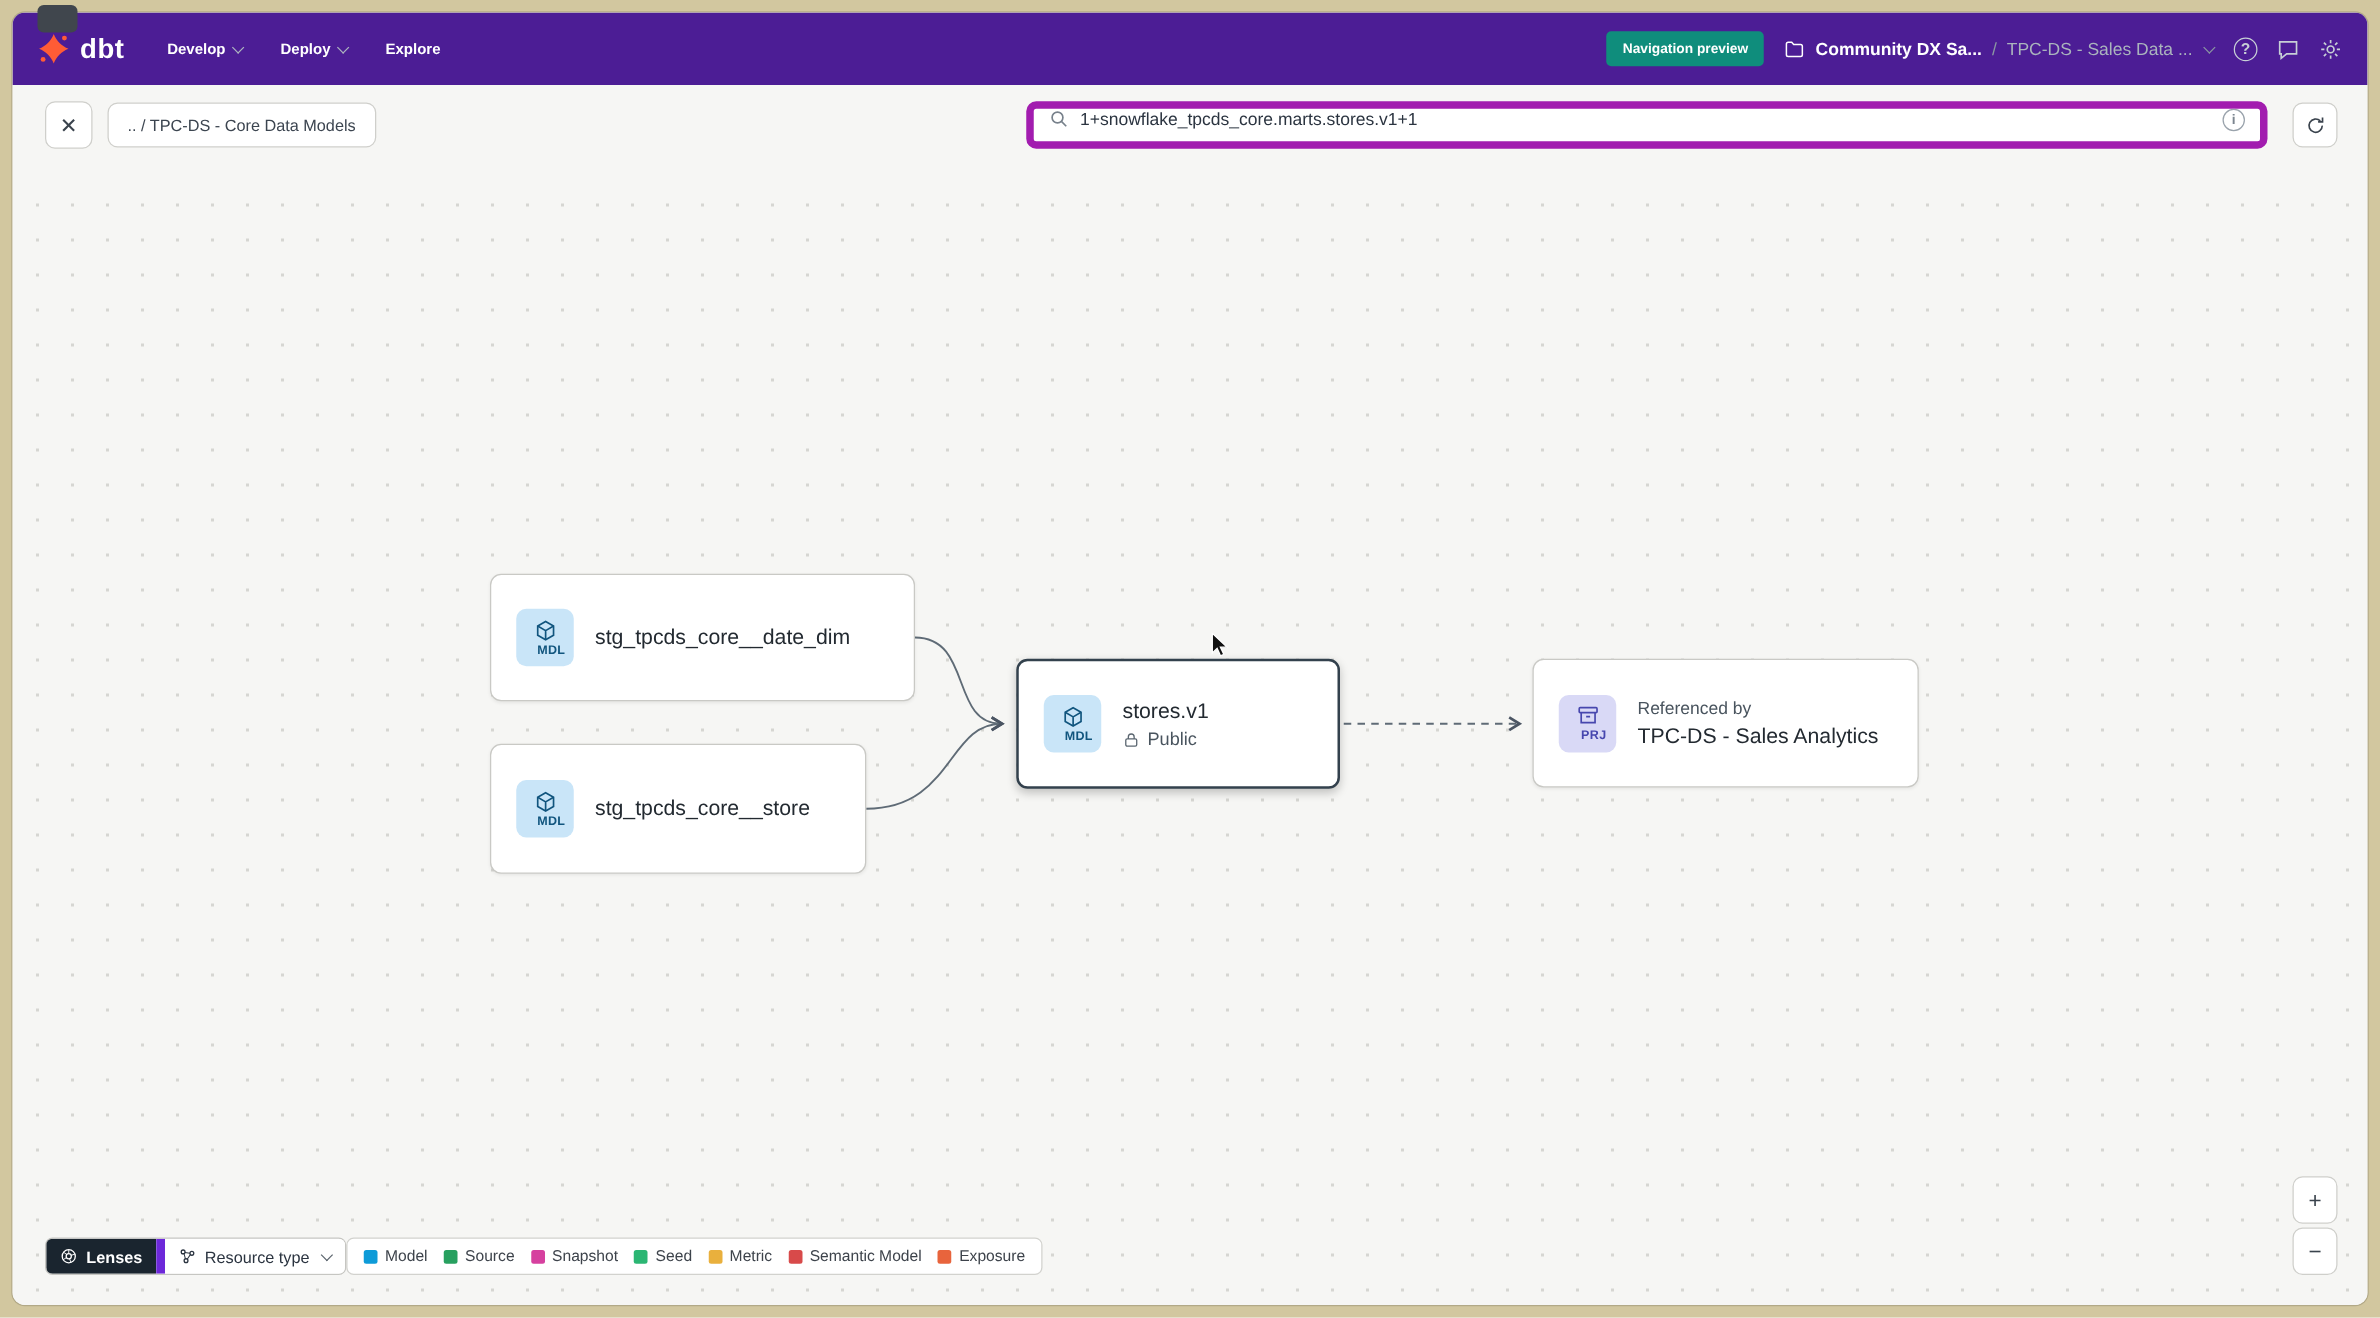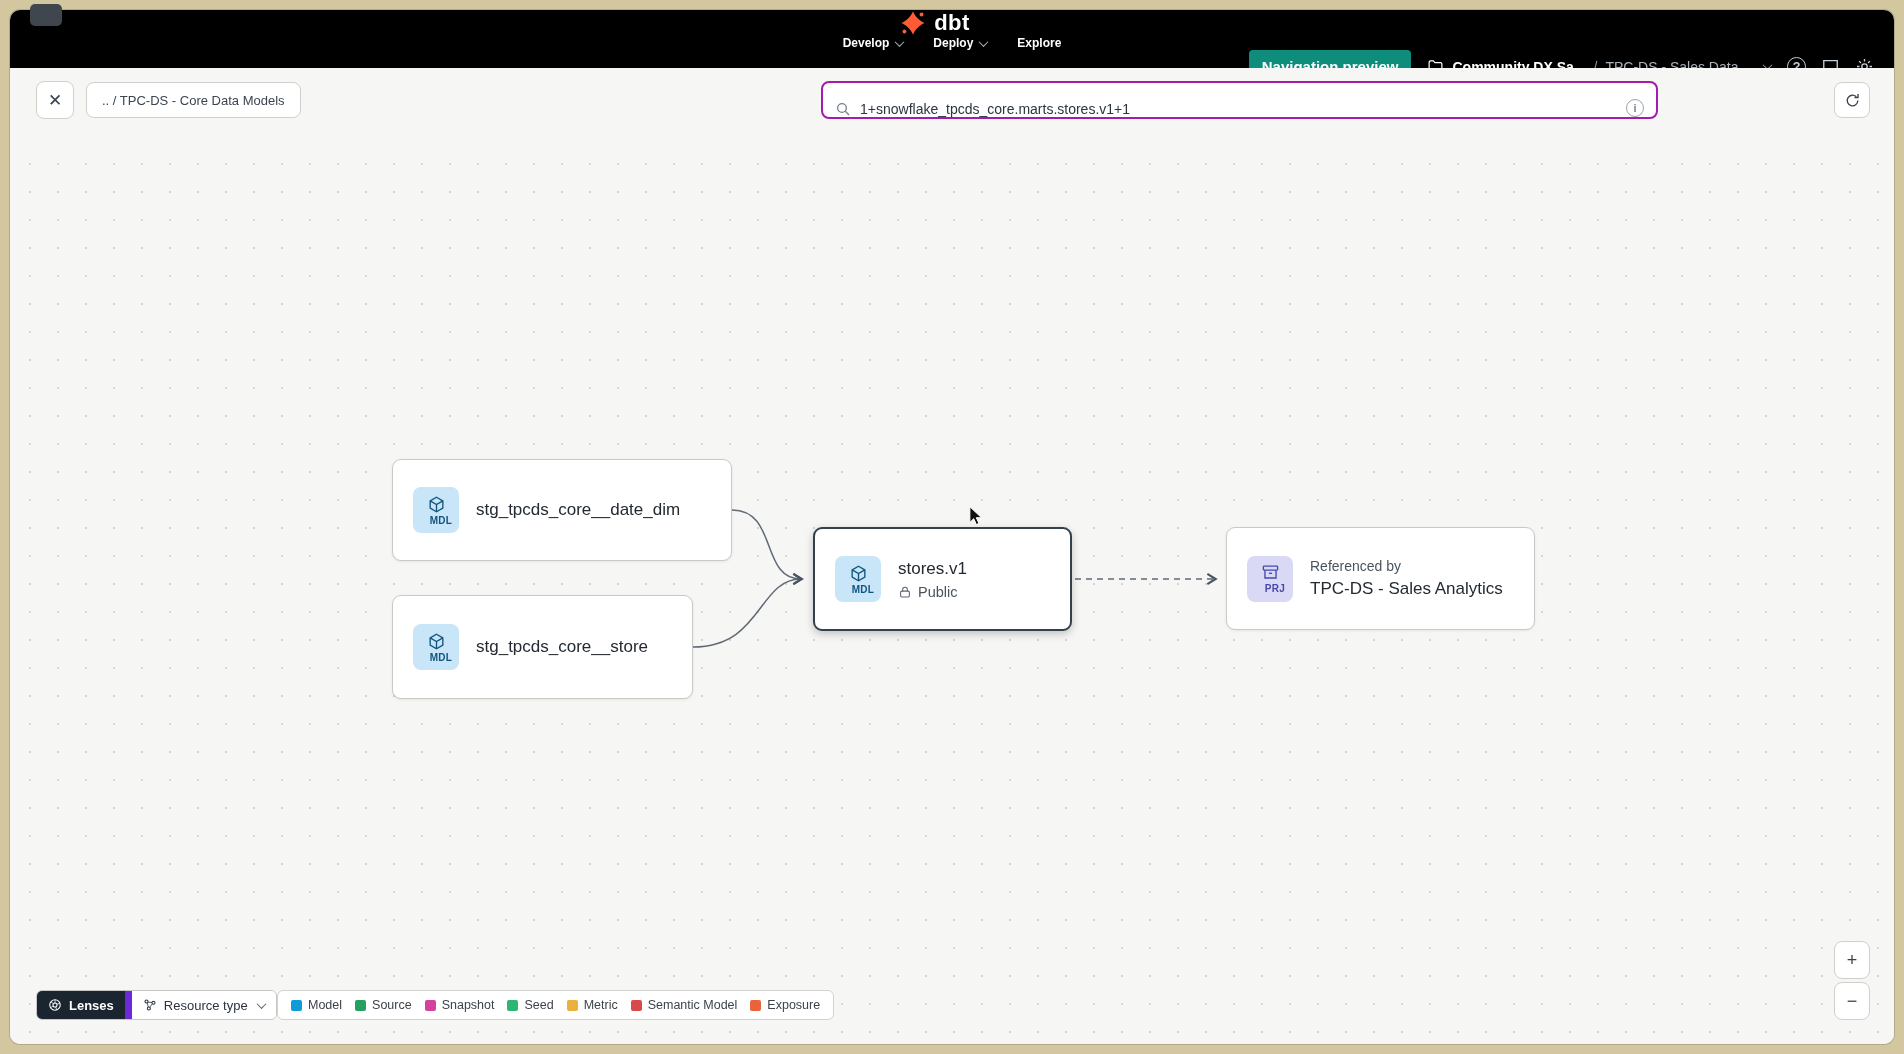--- a/index.html
+++ b/index.html
@@ -12,40 +12,40 @@
 
   
   .navbar { height:58px; background:#1a252f; display:flex; align-items:center; padding:0 20px; flex-shrink:0; }
   .logo { display:flex; align-items:center; gap:8px; margin-right:34px; }
   .logo-text { color:#fff; font-size:22px; font-weight:bold; letter-spacing:.5px; }
   .nav-menu { display:flex; align-items:center; gap:30px; }
   .nav-item { display:flex; align-items:center; gap:7px; color:#ffffff; font-size:12px; font-weight:600; cursor:pointer; }
   .chev { width:7px; height:7px; border-right:1.6px solid currentColor; border-bottom:1.6px solid currentColor; transform:rotate(45deg) translate(-1px,-1px); display:inline-block; }
   .nav-item .chev { color:#aeb7bf; }
   .nav-right { margin-left:auto; display:flex; align-items:center; gap:16px; }
-  .preview-btn { color:#fff; font-size:15px; font-weight:600; padding:8px 13px; border-radius:4px; cursor:pointer; }
+  .preview-btn { color:#fff; font-size:11px; font-weight:600; padding:8px 13px; border-radius:4px; cursor:pointer; }
   .acct { display:flex; align-items:center; gap:8px; color:#fff; font-size:14px; cursor:pointer; }
   .acct-name { font-weight:700; }
   .acct-sep { color:#8b97a2; }
   .proj-name { color:#aab4bd; }
   .acct .chev { color:#8b97a2; margin-left:2px; }
   .nav-icons { display:flex; align-items:center; gap:15px; }
   .help-circle { width:19px; height:19px; border:1.6px solid #c7cfd6; border-radius:50%; color:#c7cfd6; font-size:12.5px; font-weight:700; display:flex; align-items:center; justify-content:center; cursor:pointer; }
   .nav-svg { cursor:pointer; display:block; }
 
   
   .content { position:relative; flex:1; background:#f6f6f4; }
   .canvas-dots { position:absolute; left:0; right:0; top:72px; bottom:0;
     background-image:radial-gradient(circle, #d6d6d2 1.3px, transparent 1.3px);
     background-size:28px 28px; background-position:6px 10px; }
 
   .icon-btn { position:absolute; background:#fff; border:1px solid #cfcfcb; border-radius:8px; display:flex; align-items:center; justify-content:center; cursor:pointer; color:#3a434d; }
   .close-btn { left:26px; top:13px; width:38px; height:38px; font-size:17px; }
   .crumb-chip { position:absolute; left:76px; top:14px; height:36px; background:#fff; border:1px solid #cfcfcb; border-radius:8px; display:flex; align-items:center; padding:0 15px; font-size:13px; color:#3c4550; cursor:pointer; }
-  .search-bar { position:absolute; left:811px; top:13px; width:837px; height:38px; background:#fff; border:2px solid #a21caf; border-radius:8px; display:flex; align-items:flex-end; padding:0 12px; gap:9px; }
+  .search-bar { position:absolute; left:811px; top:13px; width:993px; height:38px; background:#fff; border:6px solid #a21caf; border-radius:8px; display:flex; align-items:flex-start; padding:0 12px; gap:9px; }
   .search-bar input { flex:1; border:none; outline:none; font-size:14px; color:#2b3440; font-family:"Liberation Sans",sans-serif; background:transparent; }
   .info-circle { width:18px; height:18px; border:1.5px solid #9aa3ac; border-radius:50%; color:#7b858f; font-size:11px; font-weight:700; display:flex; align-items:center; justify-content:center; cursor:pointer; flex-shrink:0; }
   .refresh-btn { left:1824px; top:14px; width:36px; height:36px; }
 
   
   .edges { position:absolute; left:0; top:0; z-index:1; pointer-events:none; }
   .node { position:absolute; background:#fff; border:1px solid #c9c9c5; border-radius:9px; display:flex; align-items:center; gap:17px; padding:0 20px; box-shadow:0 1px 3px rgba(0,0,0,.07); cursor:pointer; z-index:2; }
   .node.selected { border:2px solid #33414d; box-shadow:0 3px 8px rgba(0,0,0,.22); }
   .badge { width:46px; height:46px; border-radius:8px; display:flex; flex-direction:column; align-items:center; justify-content:center; gap:1px; flex-shrink:0; }
   .badge-mdl { background:#c9e5f8; color:#11557e; }
@@ -73,21 +73,21 @@
   .zoom-in { left:1824px; top:873px; }
   .zoom-out { left:1824px; top:914px; }
 </style>
 </head>
 <body>
 
 <div class="corner-tab"></div>
 
 <div class="app-window">
 
-  <div class="navbar" style="background: #000000; flex-direction: column;">
+  <div class="navbar" style="background: #4c1d95;">
     <div class="logo">
       <svg width="26" height="26" viewBox="0 0 32 32">
         <path d="M16 1.5 C18.5 8 24 13.5 30.5 16 C24 18.5 18.5 24 16 30.5 C13.5 24 8 18.5 1.5 16 C8 13.5 13.5 8 16 1.5 Z" fill="#ff5c35"></path>
         <circle cx="26.5" cy="5.5" r="2.4" fill="#ff5c35"></circle>
         <circle cx="5.5" cy="26.5" r="2.4" fill="#ff5c35"></circle>
       </svg>
       <span class="logo-text">dbt</span>
     </div>
     <div class="nav-menu">
       <div class="nav-item">

